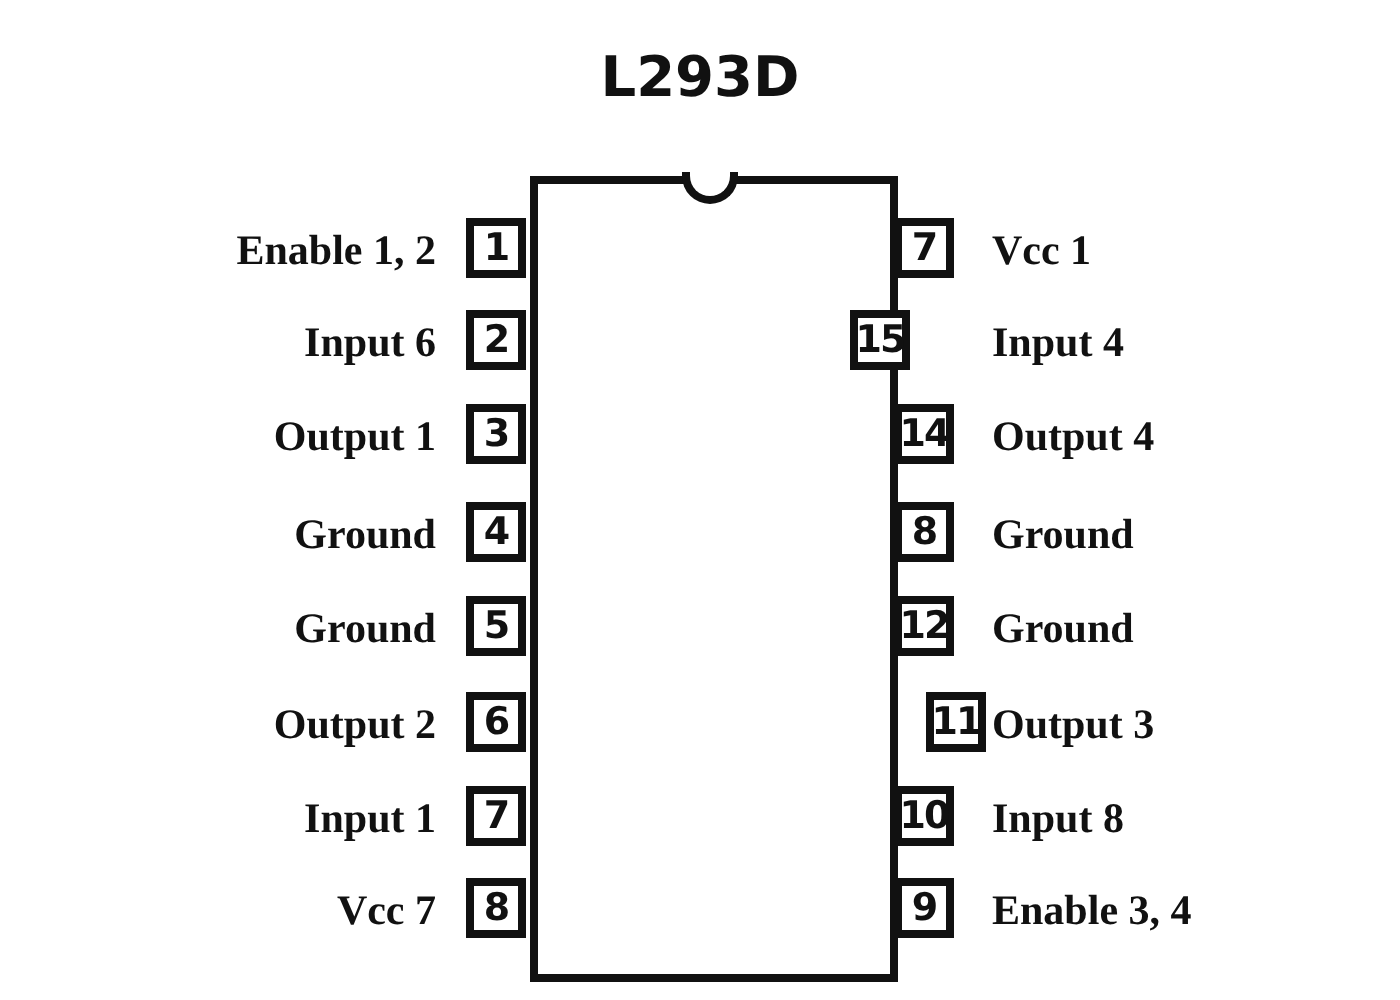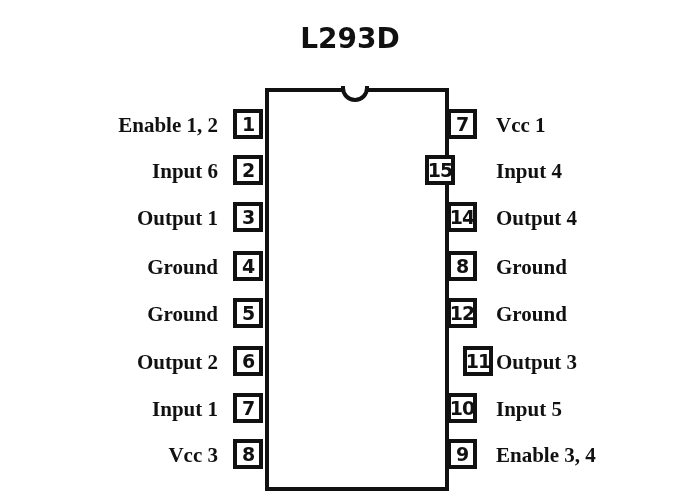--- a/index.html
+++ b/index.html
@@ -37,30 +37,30 @@
     <div class="label left" style="top: 203px; margin-left: 20px;">Output 1</div>
     <div class="pin" style="left: 233px; top: 251px;">4</div>
     <div class="label left" style="top: 252px;">Ground</div>
     <div class="pin" style="left: 233px; top: 298px;">5</div>
     <div class="label left" style="top: 299px;">Ground</div>
     <div class="pin" style="left: 233px; top: 346px;">6</div>
     <div class="label left" style="top: 347px;">Output 2</div>
     <div class="pin" style="left: 233px; top: 393px;">7</div>
     <div class="label left" style="top: 394px;">Input 1</div>
     <div class="pin" style="left: 233px; top: 439px;">8</div>
-    <div class="label left" style="top: 440px;">Vcc 3</div>
+    <div class="label left" style="top: 440px;">Vcc 7</div>
     <div class="pin" style="left: 447px; top: 109px;">7</div>
     <div class="label right" style="top: 110px; text-align: center;">Vcc 1</div>
     <div class="pin" style="left: 425px; top: 155px;">15</div>
     <div class="label right" style="top: 156px;">Input 4</div>
     <div class="pin" style="left: 447px; top: 202px;">14</div>
     <div class="label right" style="top: 203px;">Output 4</div>
     <div class="pin" style="left: 447px; top: 251px;">8</div>
     <div class="label right" style="top: 252px;">Ground</div>
     <div class="pin" style="left: 447px; top: 298px;">12</div>
     <div class="label right" style="top: 299px;">Ground</div>
     <div class="pin" style="left: 463px; top: 346px;">11</div>
     <div class="label right" style="top: 347px;">Output 3</div>
     <div class="pin" style="left: 447px; top: 393px;">10</div>
-    <div class="label right" style="top: 394px;">Input 5</div>
+    <div class="label right" style="top: 394px;">Input 8</div>
     <div class="pin" style="left: 447px; top: 439px;">9</div>
     <div class="label right" style="top: 440px;">Enable 3, 4</div>
   </div>
 
 </body></html>

